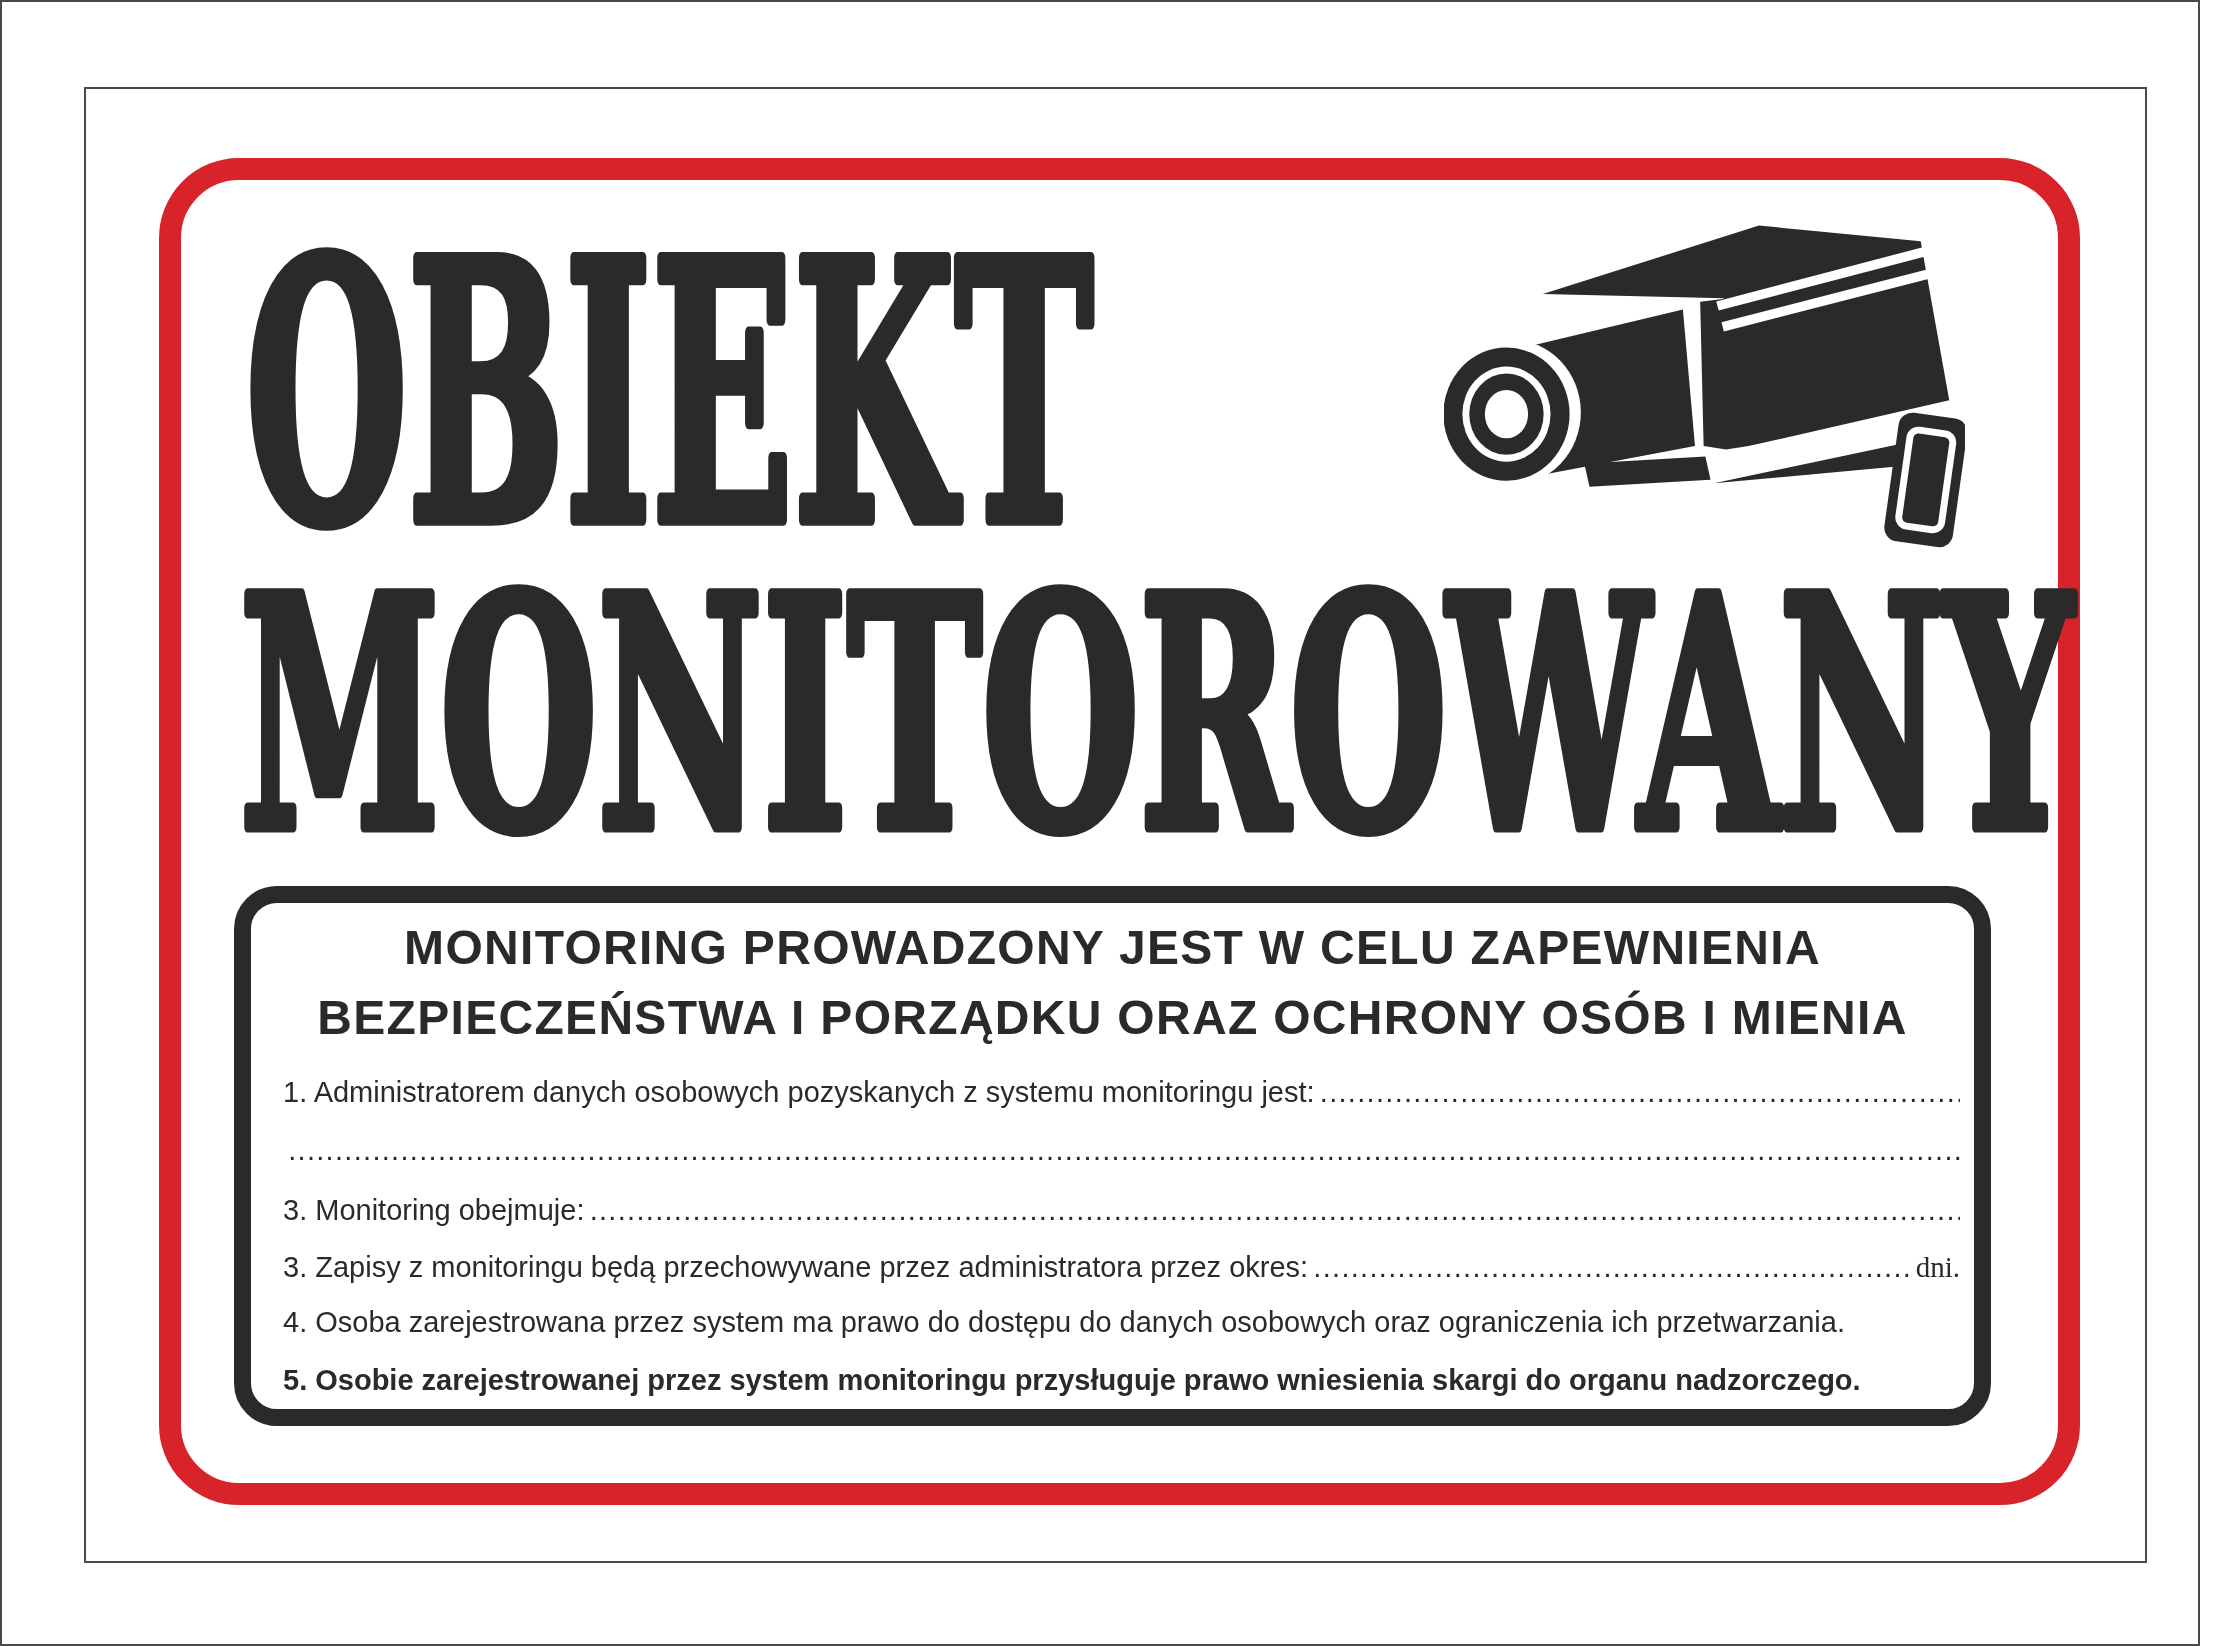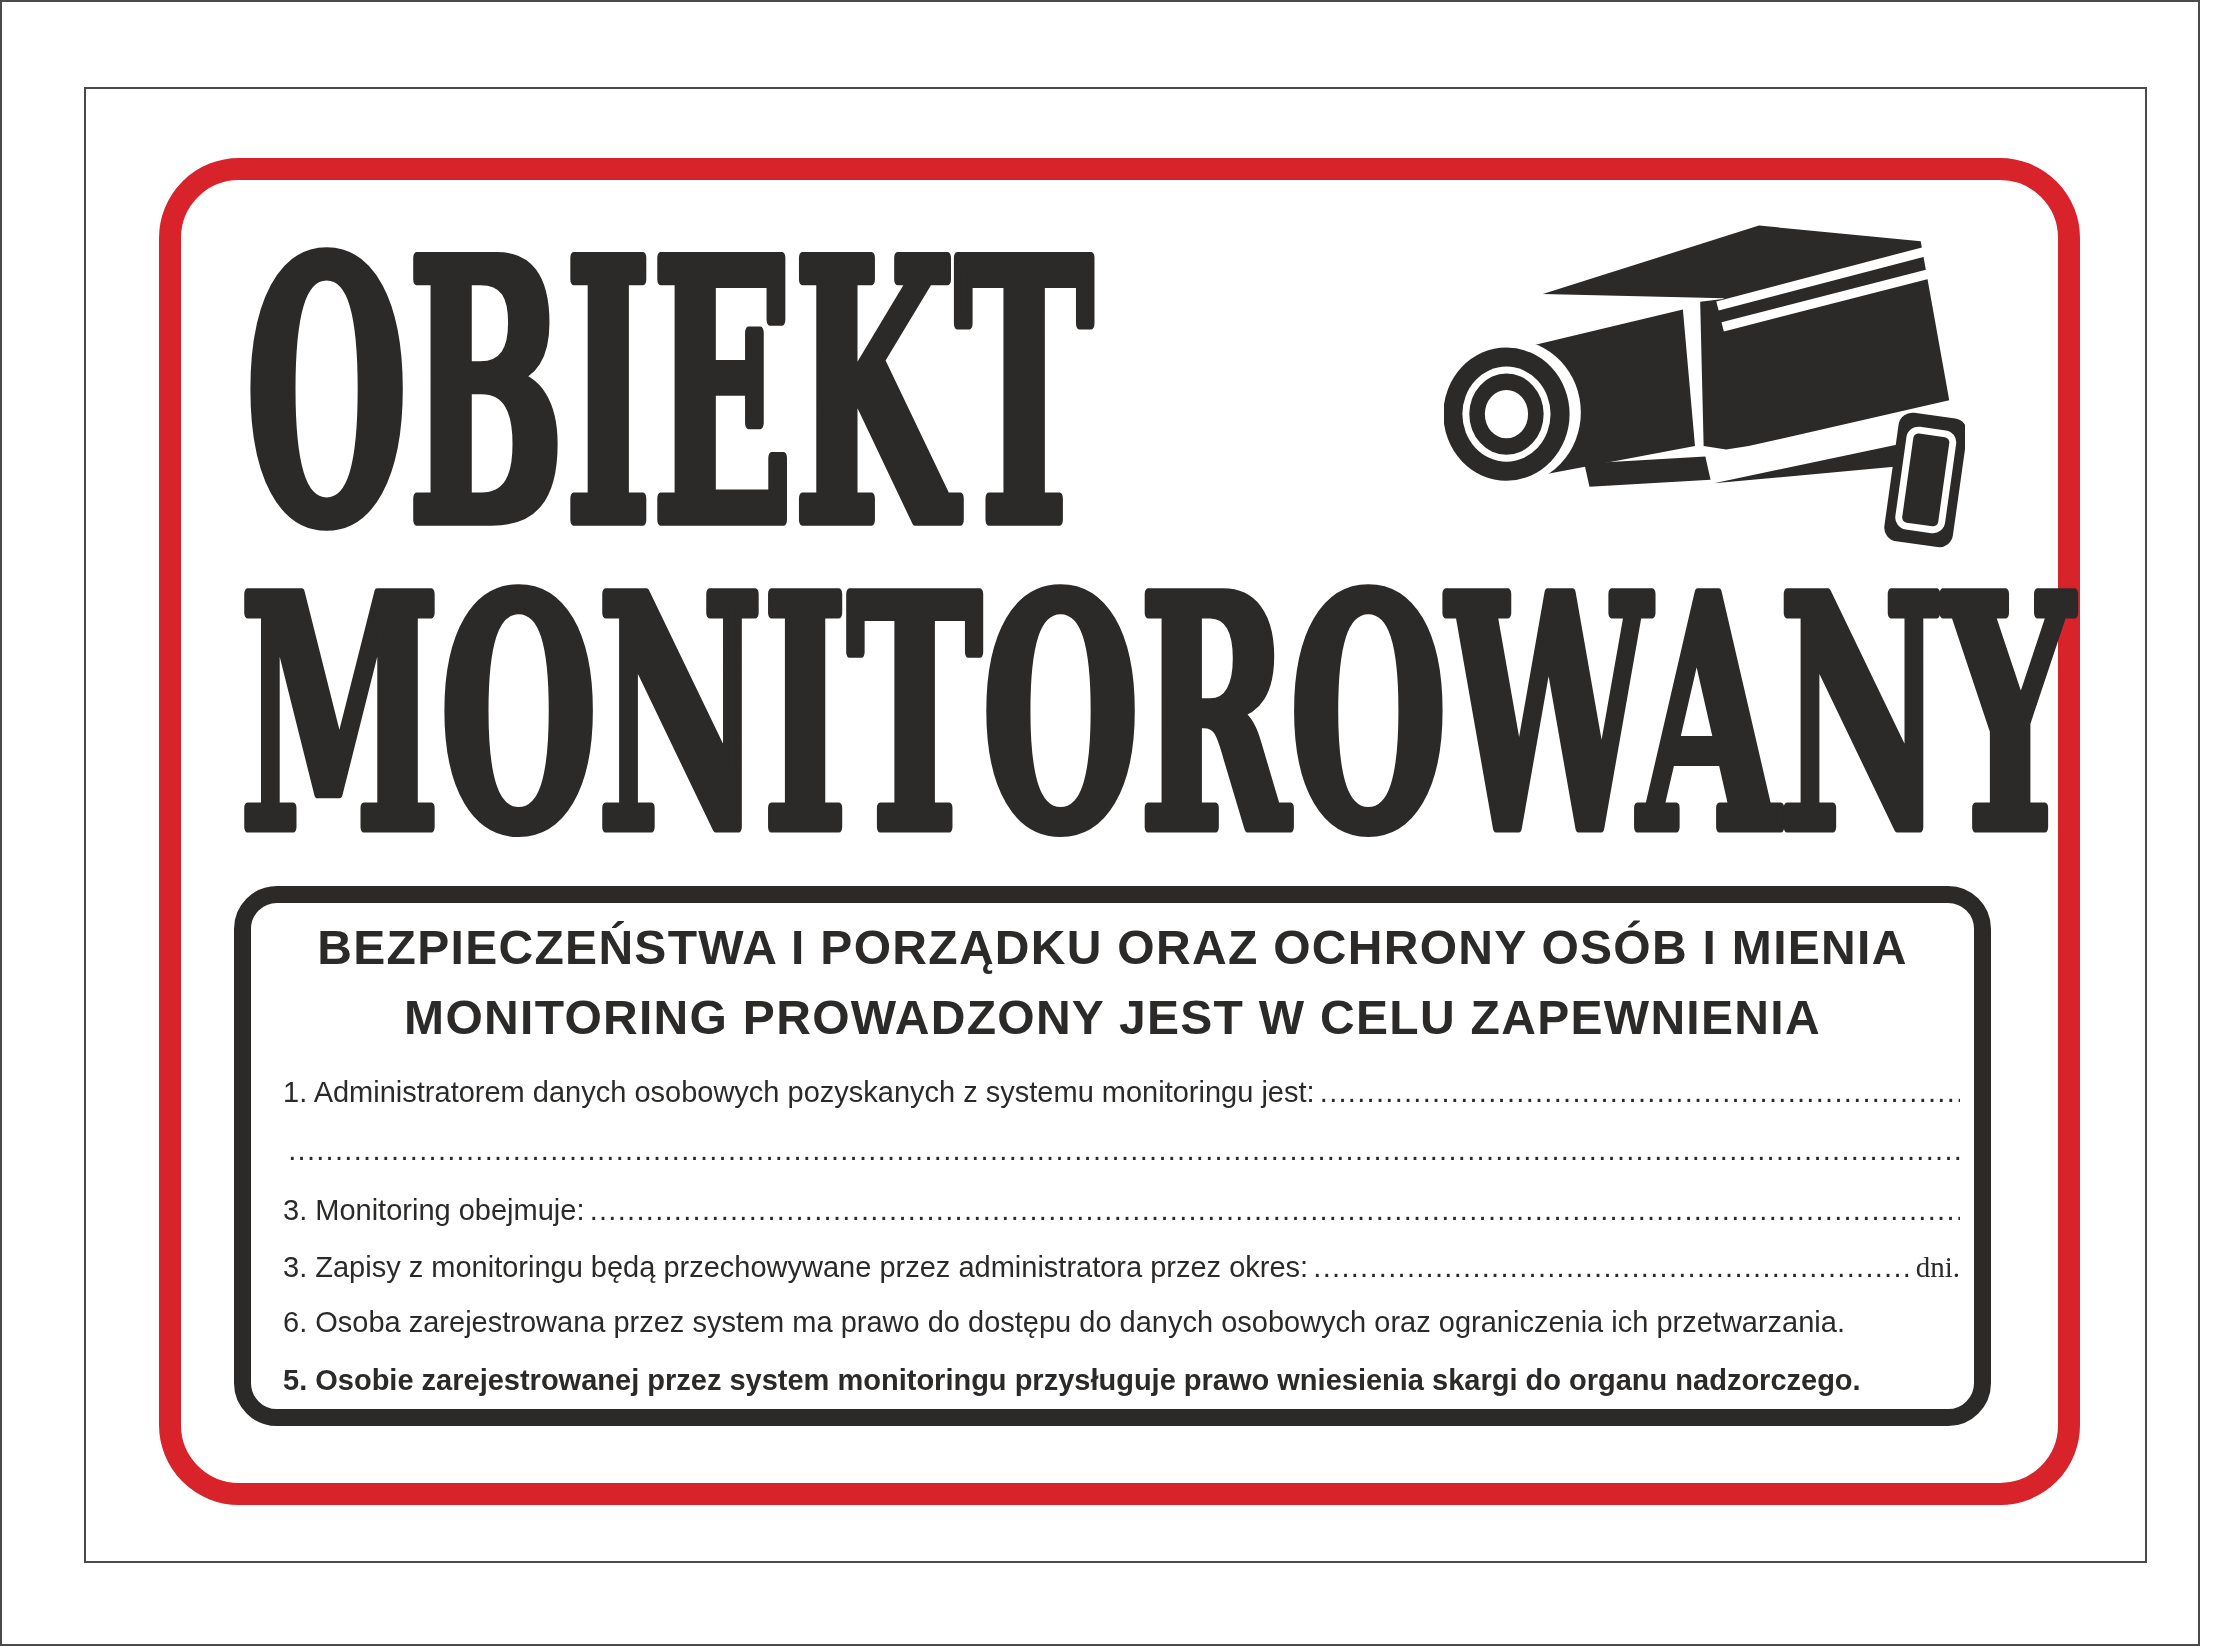--- a/index.html
+++ b/index.html
@@ -78,42 +78,42 @@
     <polygon points="312,301 534,254 539,280" fill="#2b2a29"></polygon>
 
     <g transform="rotate(8 556 296)">
       <rect x="517" y="222" width="80" height="150" rx="16" fill="#2b2a29"></rect>
       <rect x="532" y="241" width="50" height="112" rx="10" fill="none" stroke="#ffffff" stroke-width="8"></rect>
     </g>
   </svg>
 
   <div class="info-box">
     <div class="heading">
+      <div>MONITORING PROWADZONY JEST W CELU ZAPEWNIENIA</div>
       <div>BEZPIECZEŃSTWA I PORZĄDKU ORAZ OCHRONY OSÓB I MIENIA</div>
-      <div>MONITORING PROWADZONY JEST W CELU ZAPEWNIENIA</div>
     </div>
     <div id="info-list">
         <div class="row" style="top: 169px;">
           <span class="item-text">1. Administratorem danych osobowych pozyskanych z systemu monitoringu jest:</span>
           <span class="dots">........................................................................................................................................................................................................................................................................................................................................................................................................................................................................................................................................................................................................................</span>
         </div>
         <div class="row" style="top: 227px;">
           <span class="dots">........................................................................................................................................................................................................................................................................................................................................................................................................................................................................................................................................................................................................................</span>
         </div>
         <div class="row" style="top: 287px;">
           <span class="item-text">3. Monitoring obejmuje:</span>
           <span class="dots">........................................................................................................................................................................................................................................................................................................................................................................................................................................................................................................................................................................................................................</span>
         </div>
         <div class="row" style="top: 344px; text-align: right;">
           <span class="item-text">3. Zapisy z monitoringu będą przechowywane przez administratora przez okres:</span>
           <span class="dots">........................................................................................................................................................................................................................................................................................................................................................................................................................................................................................................................................................................................................................</span>
           <span class="suffix">dni.</span>
         </div>
         <div class="row" style="top: 399px;">
-          <span class="item-text">6. Osoba zarejestrowana przez system ma prawo do dostępu do danych osobowych oraz ograniczenia ich przetwarzania.</span>
+          <span class="item-text">4. Osoba zarejestrowana przez system ma prawo do dostępu do danych osobowych oraz ograniczenia ich przetwarzania.</span>
         </div>
         <div class="row" style="top: 457px; font-weight: bold;">
           <span class="item-text">5. Osobie zarejestrowanej przez system monitoringu przysługuje prawo wniesienia skargi do organu nadzorczego.</span>
         </div>
       </div>
   </div>
 
 </div>
 
 

